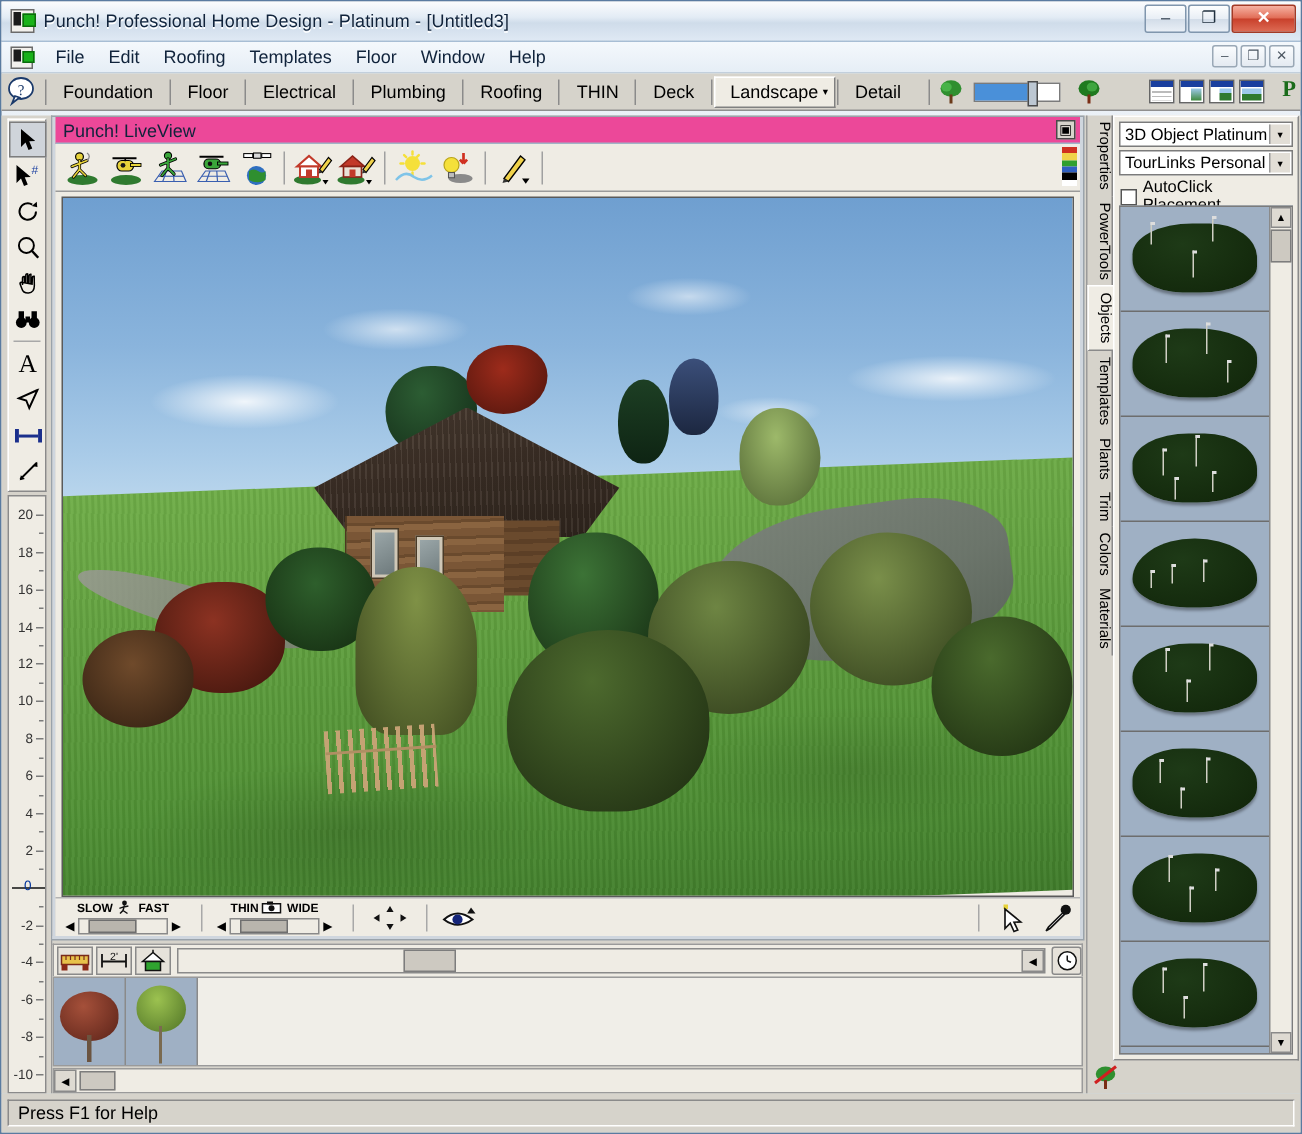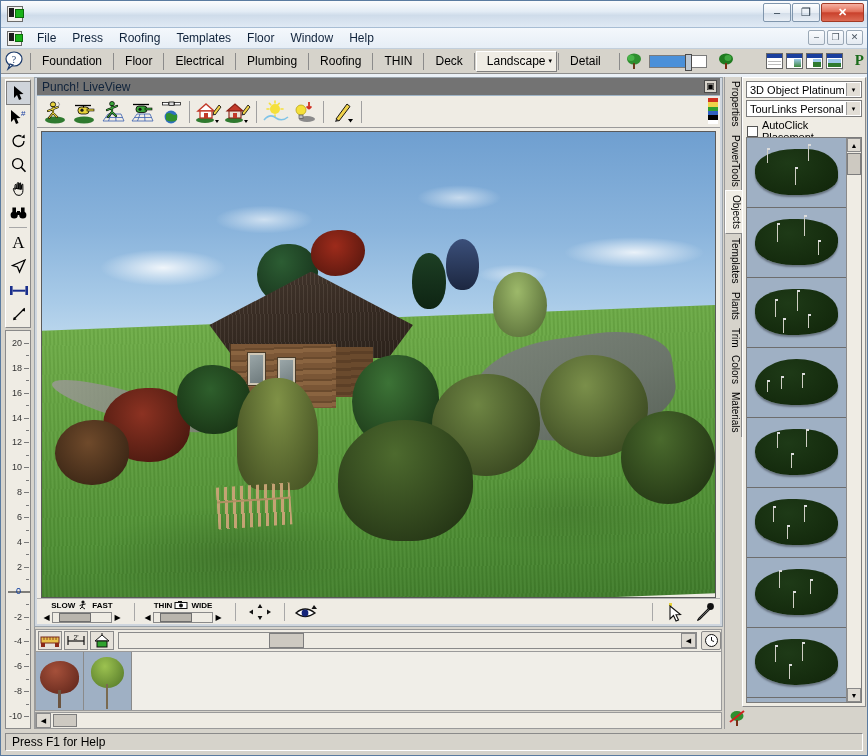--- a/index.html
+++ b/index.html
@@ -181,21 +181,21 @@
   
   .lv-window {
     position:absolute; left:0; top:1px; right:2px; bottom:103px;
     background:#d6d3cb;
     border:2px solid #cfd6de;
     border-top:none;
     box-shadow: 0 0 0 1px #9aa3ab;
     display:flex; flex-direction:column;
   }
   .lv-title {
-    height:18px; background:#737373;
+    height:18px; background:#ec4899;
     display:flex; align-items:center; padding:0 2px 0 5px;
     font-size:12px; color:#10233b; position:relative;
     border-bottom:1px solid #9fb4c6;
   }
   .lv-close {
     position:absolute; right:3px; top:2px; width:13px; height:13px;
     border:1px solid #4a4a4a; background:#d8d4cc;
     font-size:9px; line-height:11px; text-align:center; color:#000;
   }
   .lv-toolbar {
@@ -383,31 +383,32 @@
     font-size:12px; color:#000;
   }
 </style>
 </head>
 <body>
 
 <div id="app">
 
   <div class="titlebar">
     <div class="title-icon"></div>
+    <div class="title-text">Punch! Professional Home Design - Platinum - [Untitled3]</div>
     <div class="win-btns">
       <div class="win-btn">–</div>
       <div class="win-btn">❐</div>
       <div class="win-btn close">✕</div>
     </div>
   </div>
 
   <div class="menubar">
     <div class="menu-doc-icon"></div>
     <div class="menu-item">File</div>
-    <div class="menu-item">Press</div>
+    <div class="menu-item">Edit</div>
     <div class="menu-item">Roofing</div>
     <div class="menu-item">Templates</div>
     <div class="menu-item">Floor</div>
     <div class="menu-item">Window</div>
     <div class="menu-item">Help</div>
     <div class="mdi-btns">
       <div class="mdi-btn">–</div>
       <div class="mdi-btn">❐</div>
       <div class="mdi-btn">✕</div>
     </div>

